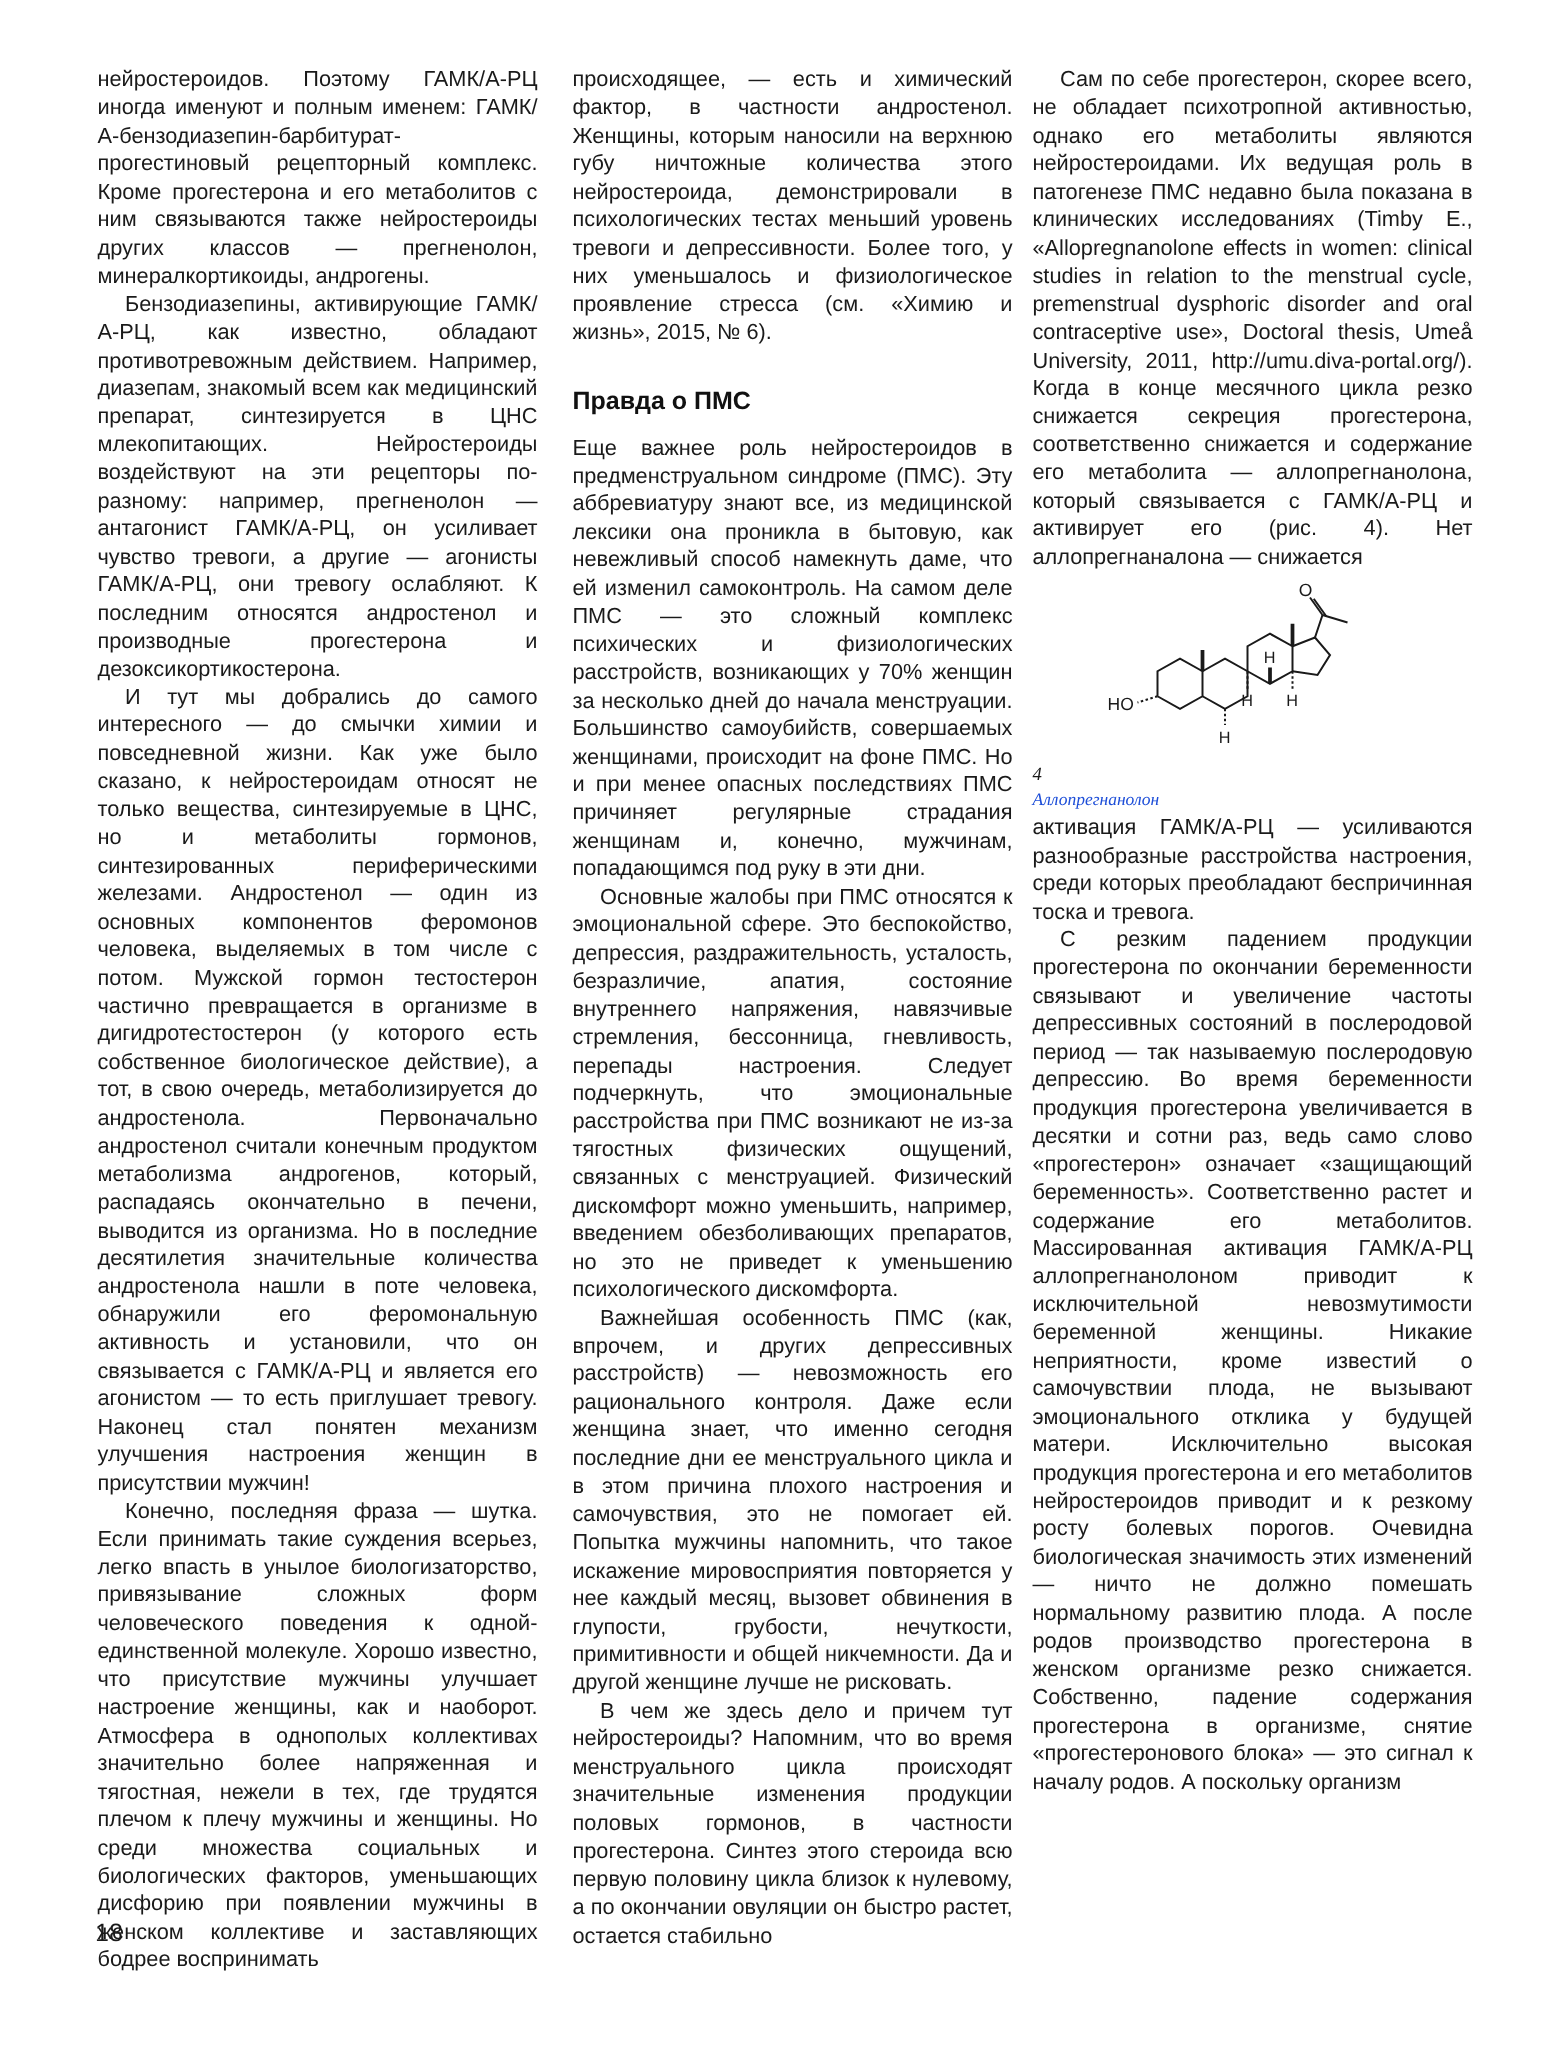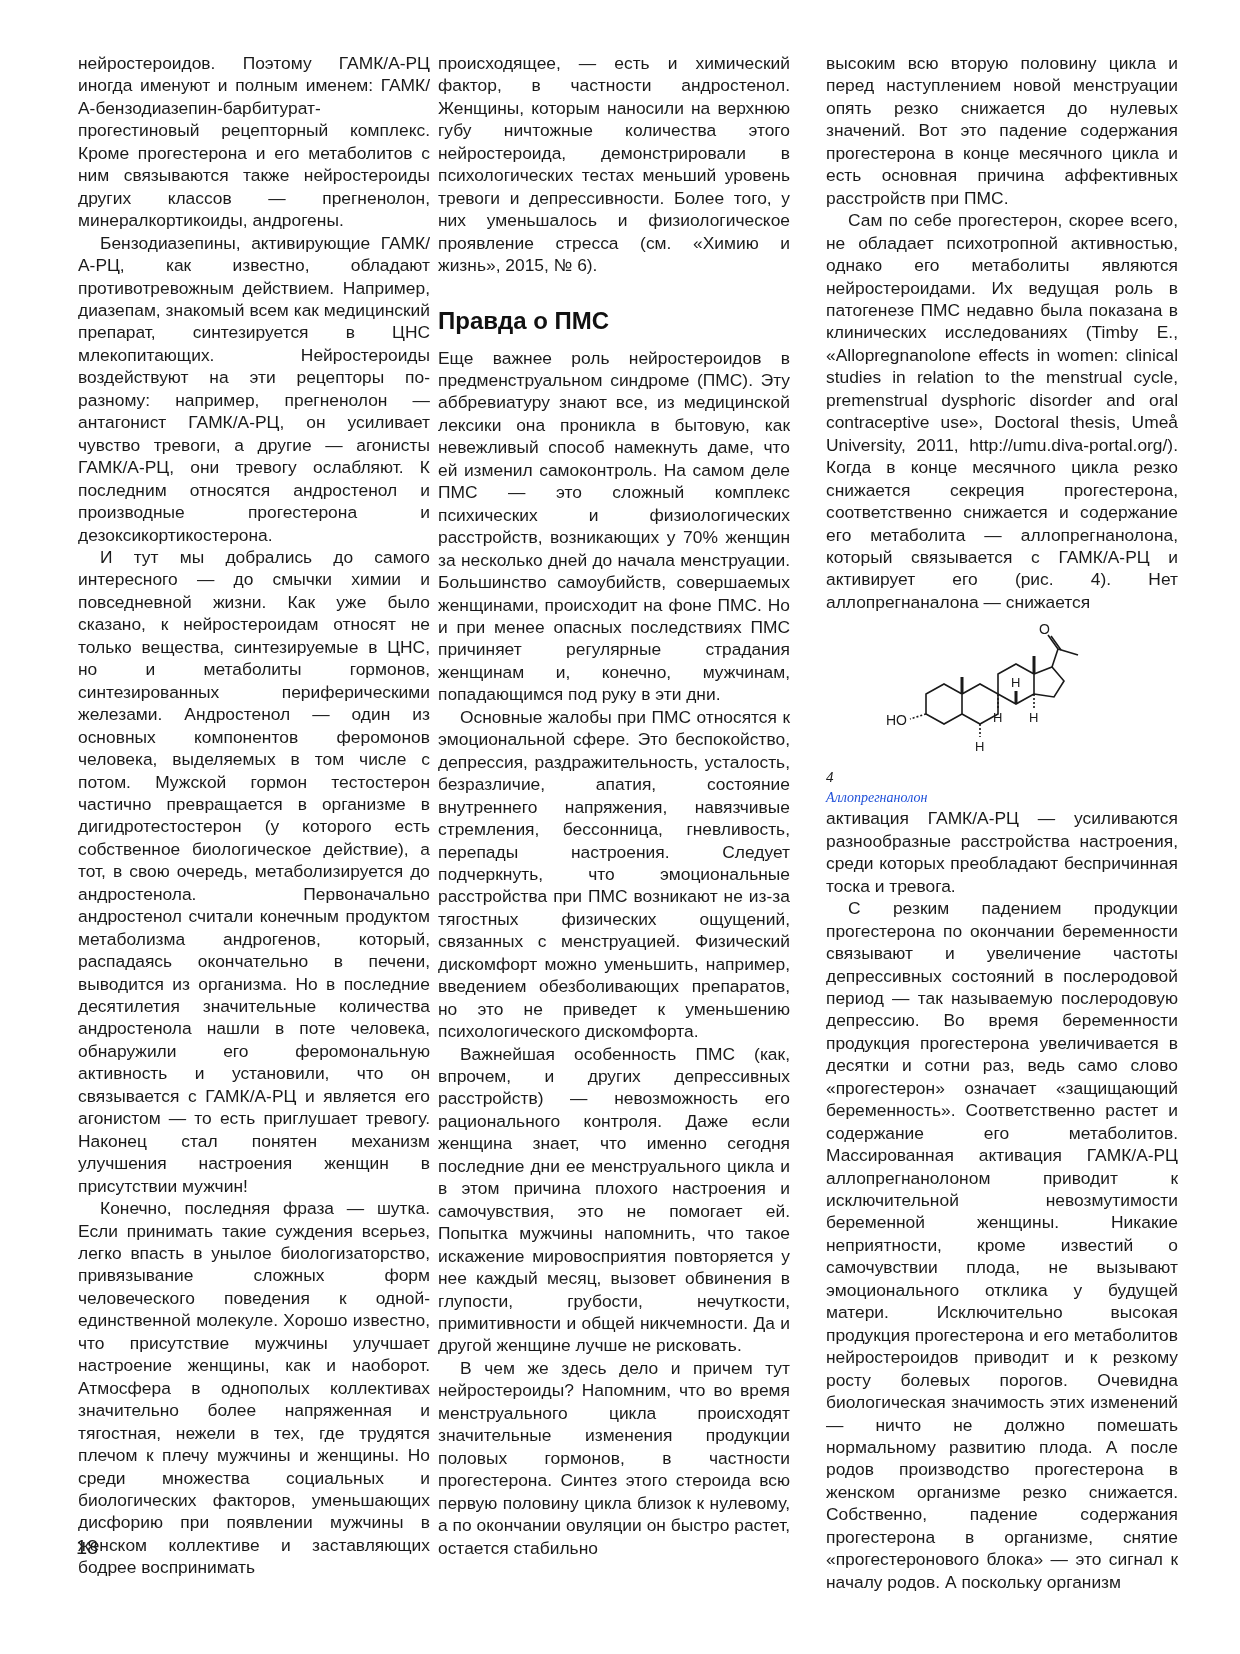--- a/index.html
+++ b/index.html
@@ -10,25 +10,25 @@
     font-family: "Liberation Sans", "DejaVu Sans", sans-serif;
   }
   .col {
     position: absolute; top: 52px; width: 352px;
     font-size: 17.4px; line-height: 22.45px;
     text-align: justify; hyphens: manual;
   }
   .col p { margin: 0; text-indent: 0; }
   .col p.indent { text-indent: 22px; }
   #col1 { left: 78px; }
-  #col2 { left: 438px; }
+  #col2 { left: 458px; }
   #col3 { left: 826px; }
   .section-heading {
     font-family: "Liberation Sans", "DejaVu Sans", sans-serif;
-    font-weight: bold; font-size: 24px; line-height: 28px;
+    font-weight: bold; font-size: 20px; line-height: 28px;
     margin: 30px 0 12px 0; text-align: left; color: #111;
   }
   .figure {
     position: relative; height: 186px; margin: 6px 0 2px 0;
   }
   .figure svg { position: absolute; left: 40px; top: 0; }
   .fig-num {
     position: absolute; left: 0; top: 147px;
     font-family: "Liberation Serif", "DejaVu Serif", serif;
     font-style: italic; font-size: 15px;
@@ -60,21 +60,20 @@
   <div class="col" id="col2">
     <p>происходящее, — есть и химический фактор, в частности андростенол. Женщины, которым наносили на верхнюю губу ничтожные количества этого нейростероида, демонстрировали в психологических тестах меньший уровень тревоги и депрессивности. Более того, у них уменьшалось и физиологическое проявление стресса (см. «Химию и жизнь», 2015, № 6).</p>
     <h2 class="section-heading">Правда о ПМС</h2>
     <p>Еще важнее роль нейростероидов в предменструальном синдроме (ПМС). Эту аббревиатуру знают все, из медицинской лексики она проникла в бытовую, как невежливый способ намекнуть даме, что ей изменил самоконтроль. На самом деле ПМС — это сложный комплекс психических и физиологических расстройств, возникающих у 70% женщин за несколько дней до начала менструации. Большинство самоубийств, совершаемых женщинами, происходит на фоне ПМС. Но и при менее опасных последствиях ПМС причиняет регулярные страдания женщинам и, конечно, мужчинам, попадающимся под руку в эти дни.</p>
     <p class="indent">Основные жалобы при ПМС относятся к эмоциональной сфере. Это беспокойство, депрессия, раздражительность, усталость, безразличие, апатия, состояние внутреннего напряжения, навязчивые стремления, бессонница, гневливость, перепады настроения. Следует подчеркнуть, что эмоциональные расстройства при ПМС возникают не из-за тягостных физических ощущений, связанных с менструацией. Физический дискомфорт можно уменьшить, например, введением обезболивающих препаратов, но это не приведет к уменьшению психологического дискомфорта.</p>
     <p class="indent">Важнейшая особенность ПМС (как, впрочем, и других депрессивных расстройств) — невозможность его рационального контроля. Даже если женщина знает, что именно сегодня последние дни ее менструального цикла и в этом причина плохого настроения и самочувствия, это не помогает ей. Попытка мужчины напомнить, что такое искажение мировосприятия повторяется у нее каждый месяц, вызовет обвинения в глупости, грубости, нечуткости, примитивности и общей никчемности. Да и другой женщине лучше не рисковать.</p>
     <p class="indent">В чем же здесь дело и причем тут нейростероиды? Напомним, что во время менструального цикла происходят значительные изменения продукции половых гормонов, в частности прогестерона. Синтез этого стероида всю первую половину цикла близок к нулевому, а по окончании овуляции он быстро растет, остается стабильно</p>
   </div>
 
   <div class="col" id="col3">
-    <p>высоким всю вторую половину цикла и перед наступлением новой менструации опять резко снижается до нулевых значений. Вот это падение содержания прогестерона в конце месячного цикла и есть основная причина аффективных расстройств при ПМС.</p>
     <p class="indent">Сам по себе прогестерон, скорее всего, не обладает психотропной активностью, однако его метаболиты являются нейростероидами. Их ведущая роль в патогенезе ПМС недавно была показана в клинических исследованиях (Timby E., «Allopregnanolone effects in women: clinical studies in relation to the menstrual cycle, premenstrual dysphoric disorder and oral contraceptive use», Doctoral thesis, Umeå University, 2011, http://umu.diva-portal.org/). Когда в конце месячного цикла резко снижается секреция прогестерона, соответственно снижается и содержание его метаболита — аллопрегнанолона, который связывается с ГАМК/А-РЦ и активирует его (рис. 4). Нет аллопрегнаналона — снижается</p>
 
     <div class="figure">
       <svg width="280" height="150" viewBox="0 0 280 150" fill="none" stroke="#1a1a1a" stroke-width="1.6">
 
         <polyline points="60,95 60,75 78,65 96,75 96,95 78,105 60,95"></polyline>
 
         <polyline points="96,75 114,65 132,75 132,95 114,105 96,95"></polyline>
 
         <polyline points="132,75 132,55 150,45 168,55 168,75 150,85 132,75"></polyline>

